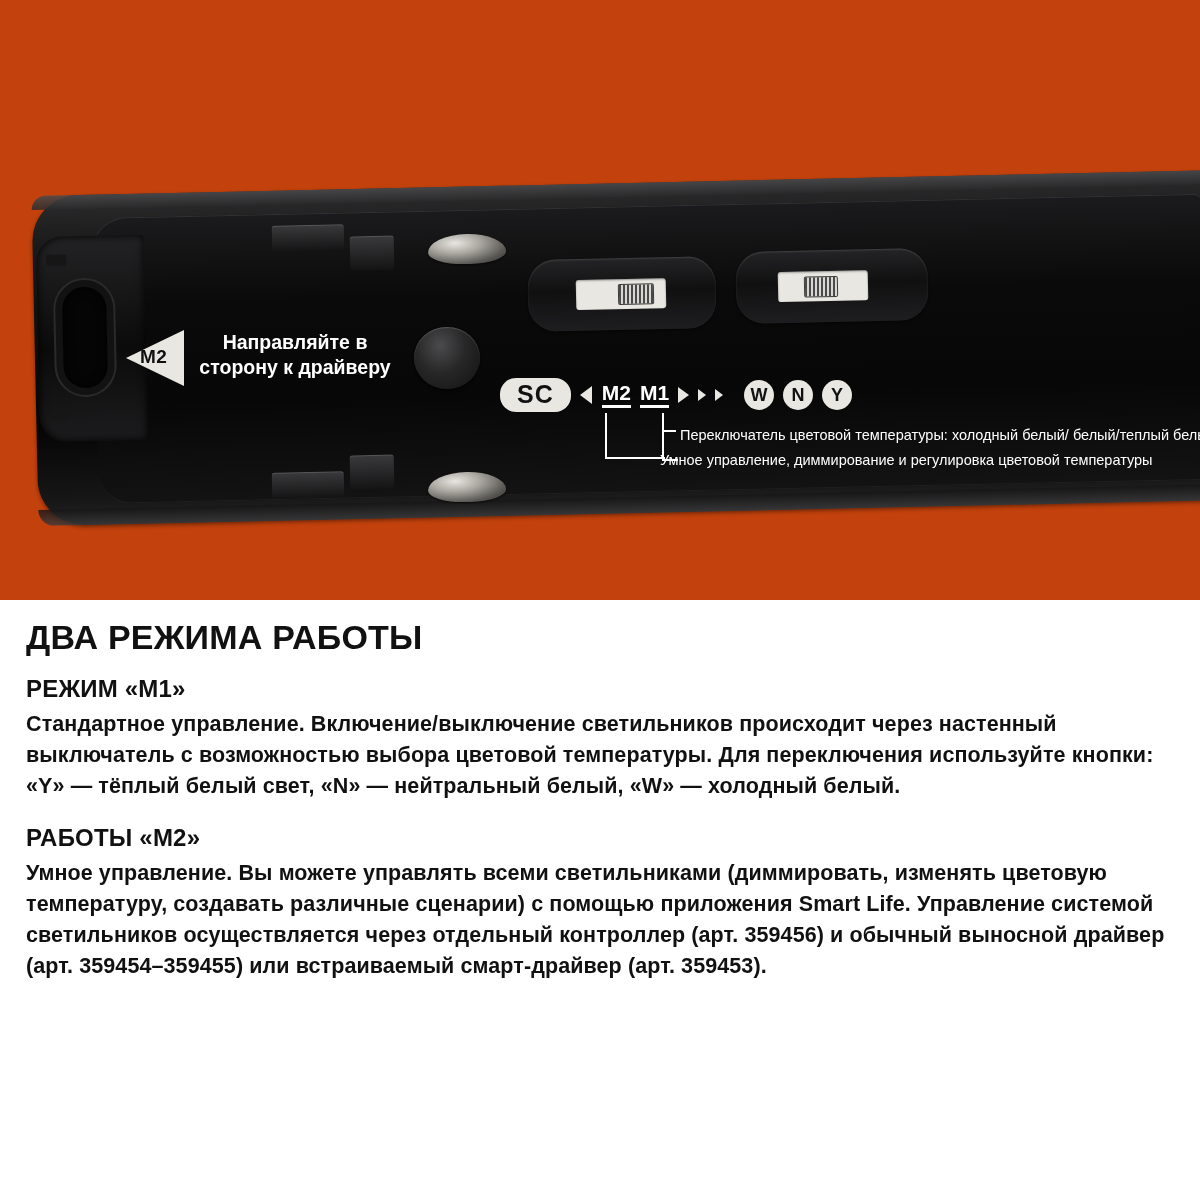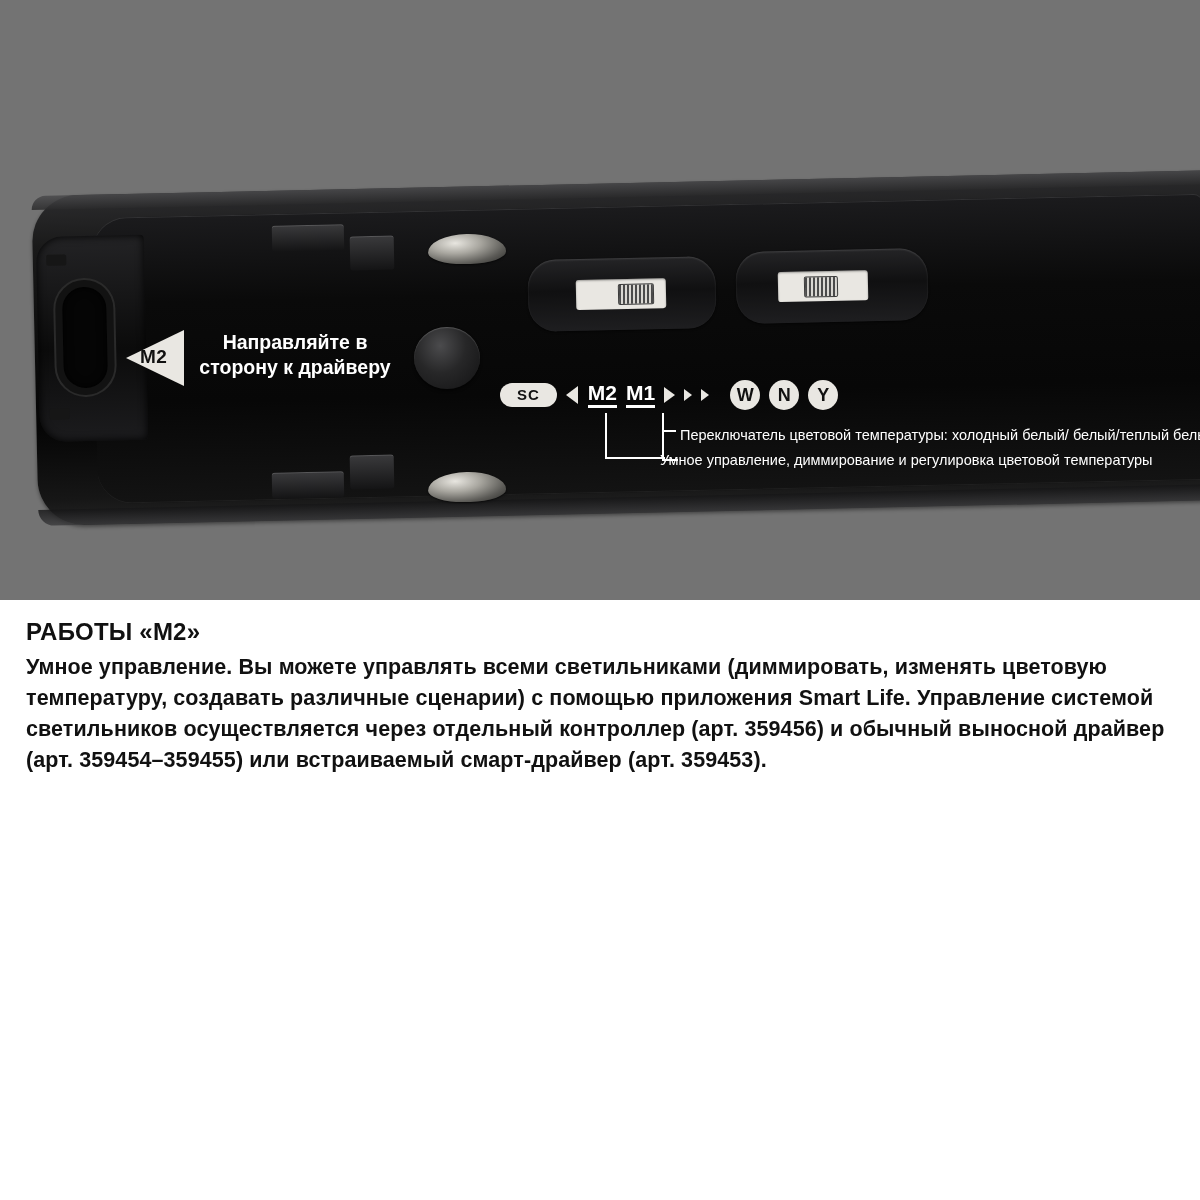--- a/index.html
+++ b/index.html
@@ -9,21 +9,21 @@
     background: #ffffff;
     font-family: "Liberation Sans", sans-serif;
     overflow: hidden;
   }
 
   
   .photo {
     position: absolute;
     left: 0; top: 0;
     width: 1200px; height: 600px;
-    background: #737373;
+    background: #c2410c;
     overflow: hidden;
   }
 
   
   .fixture {
     position: absolute;
     left: 35px; top: 196px;
     width: 1230px; height: 330px;
     background: linear-gradient(180deg,#2c2c2e 0%, #191919 16%, #0d0d0d 45%, #050505 70%, #161616 92%, #242424 100%);
     border-radius: 46px 10px 10px 46px;
@@ -168,21 +168,21 @@
     height: 34px;
     display: flex;
     align-items: center;
     gap: 9px;
   }
   .pill {
     background: #e9e7e2;
     color: #111;
     border-radius: 16px;
     padding: 4px 17px 5px;
-    font-size: 15px;
+    font-size: 25px;
     font-weight: bold;
     letter-spacing: 1px;
     line-height: 1;
   }
   .arrow-left {
     width: 0; height: 0;
     border-top: 9px solid transparent;
     border-bottom: 9px solid transparent;
     border-right: 12px solid #e9e7e2;
     margin-right: 1px;
@@ -322,17 +322,20 @@
   <div class="leader" style="left:605px; top:413px; width:2px; height:46px; background:#fff;"></div>
   <div class="leader" style="left:605px; top:457px; width:60px; height:2px; background:#fff;"></div>
   <div class="leader" style="left:662px; top:430px; width:14px; height:2px; background:#fff;"></div>
 
   <div class="annot" style="left:680px; top:427px;">Переключатель цветовой температуры: холодный белый/ белый/теплый белый</div>
   <div class="annot" style="left:660px; top:452px;">Умное управление, диммирование и регулировка цветовой температуры</div>
 
 </div>
 
 <div class="textblock">
-
+  <h1 class="title">ДВА РЕЖИМА РАБОТЫ</h1>
+
+  <h2 class="subtitle">РЕЖИМ «M1»</h2>
+  <p class="body">Стандартное управление. Включение/выключение светильников происходит через настенный выключатель с возможностью выбора цветовой температуры. Для переключения используйте кнопки: «Y» — тёплый белый свет, «N» — нейтральный белый, «W» — холодный белый.</p>
 
   <h2 class="subtitle">РАБОТЫ «M2»</h2>
   <p class="body">Умное управление. Вы можете управлять всеми светильниками (диммировать, изменять цветовую температуру, создавать различные сценарии) с помощью приложения Smart Life. Управление системой светильников осуществляется через отдельный контроллер (арт. 359456) и обычный выносной драйвер (арт. 359454–359455) или встраиваемый смарт-драйвер (арт. 359453).</p>
 </div>
 
 </body></html>

